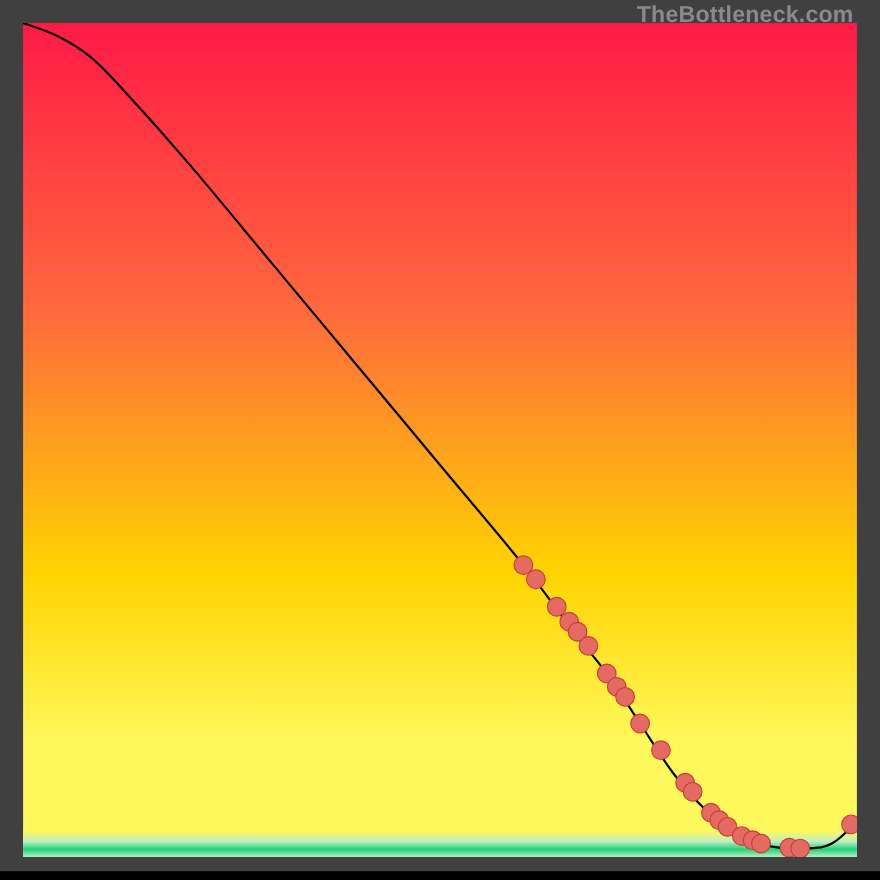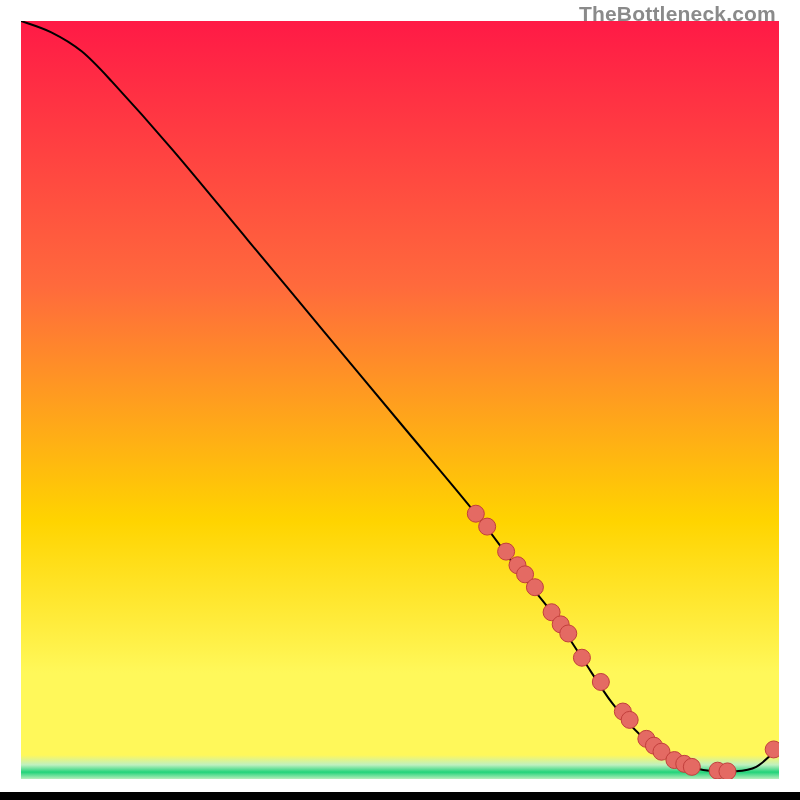--- a/index.html
+++ b/index.html
@@ -7,21 +7,21 @@
     padding: 0;
     width: 800px;
     height: 800px;
     background: #000;
     overflow: hidden;
   }
   .stage {
     position: relative;
     width: 800px;
     height: 792px;
-    background: #ffffff;
+    background: #404040;
   }
   .plot {
     position: absolute;
     left: 21px;
     top: 21px;
     width: 758px;
     height: 758px;
     overflow: hidden;
   }
   .gradient-bg {

